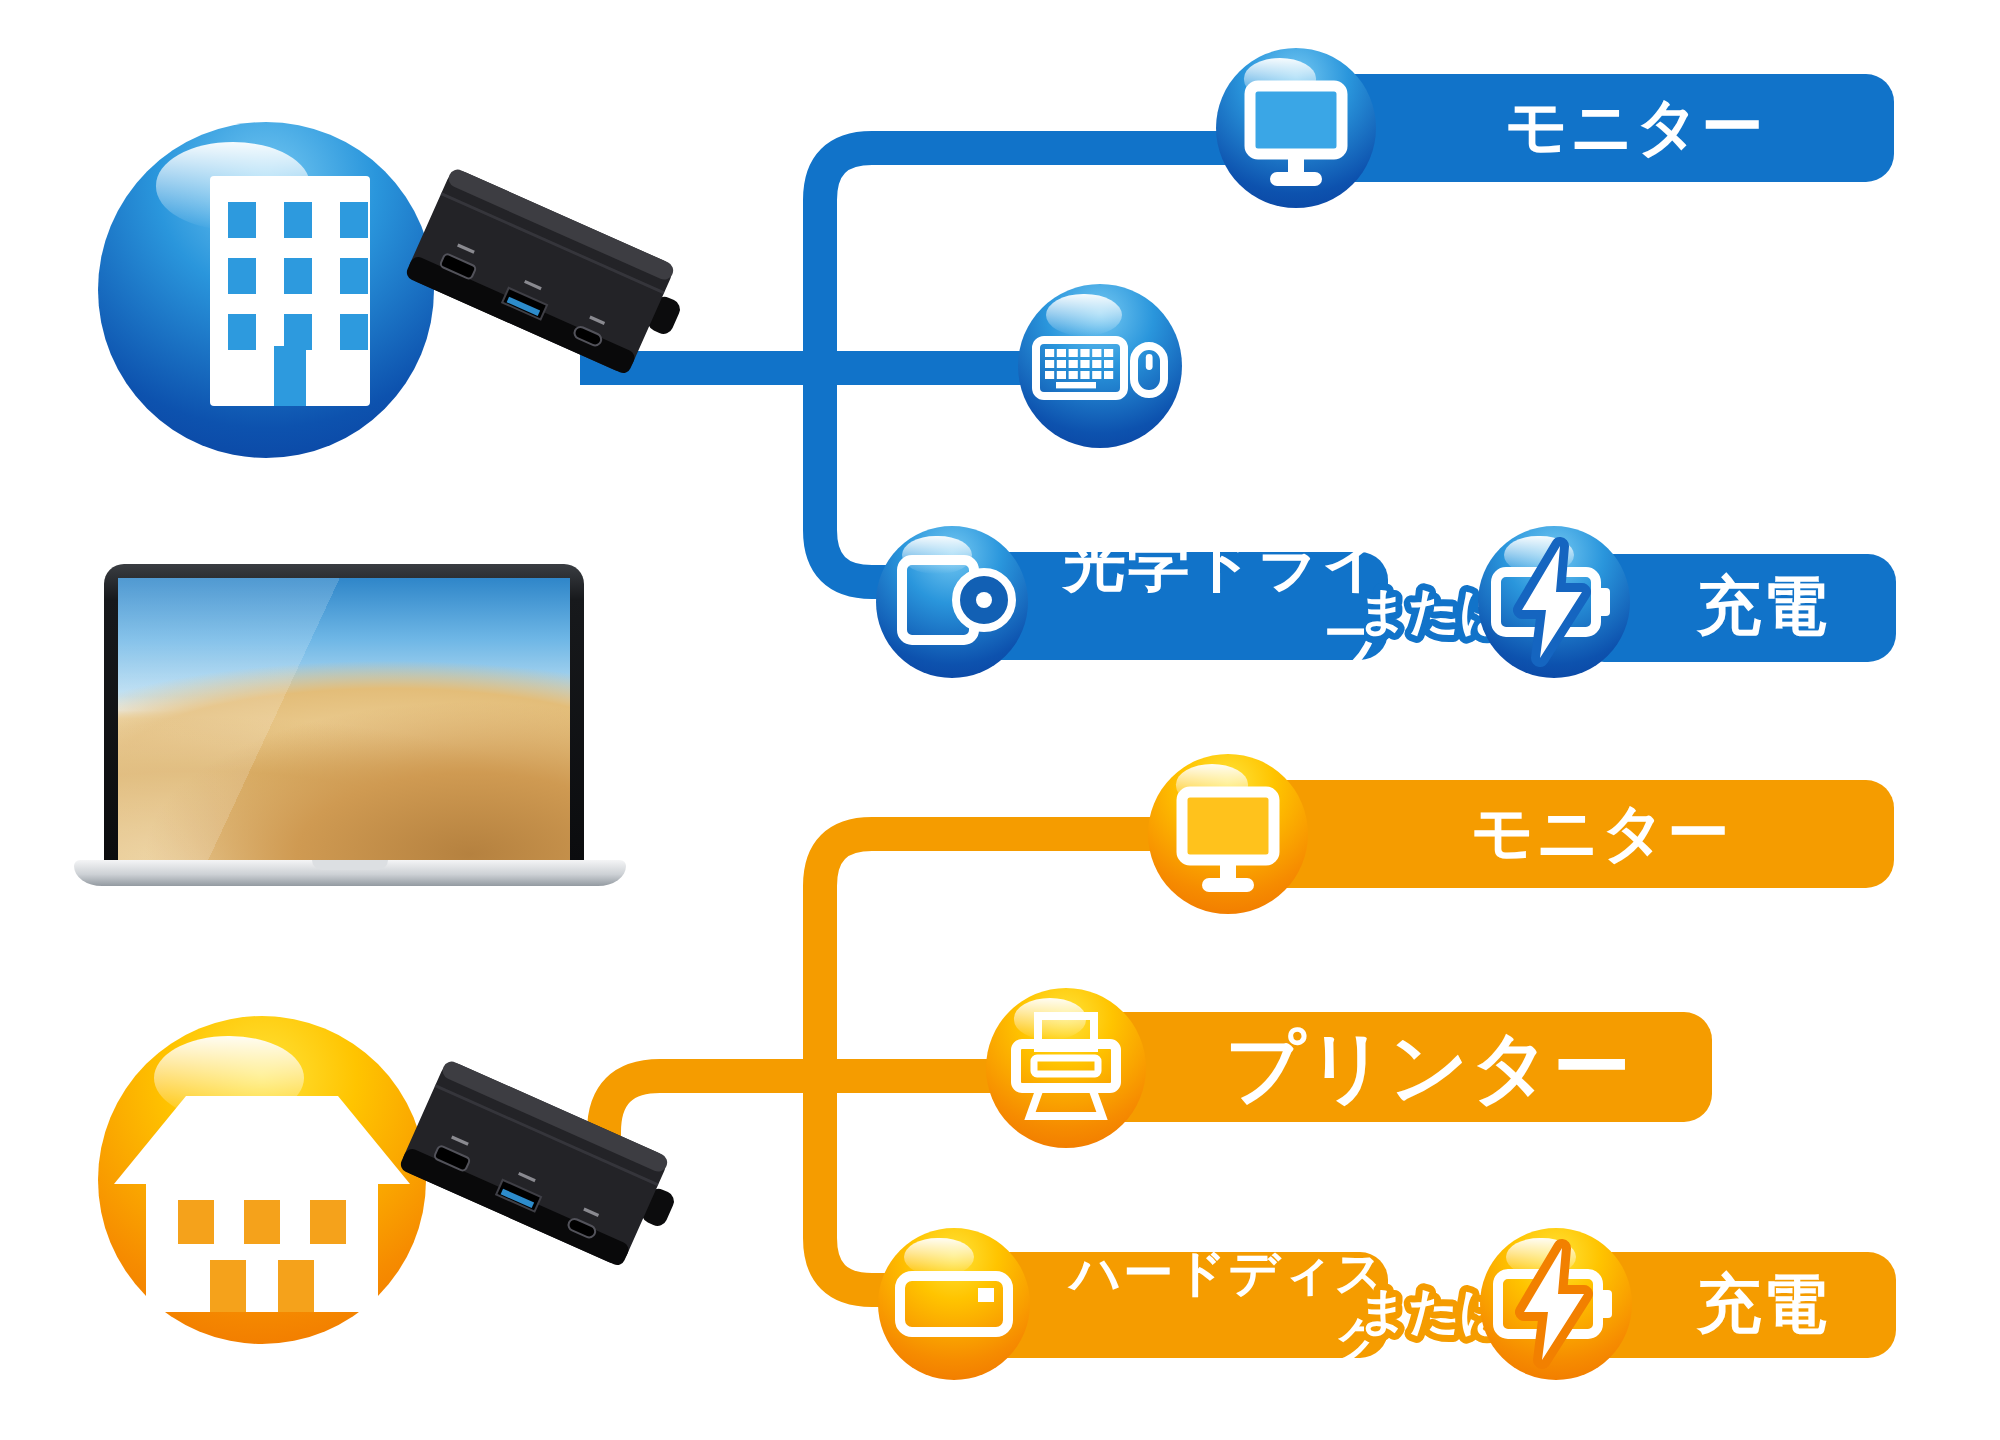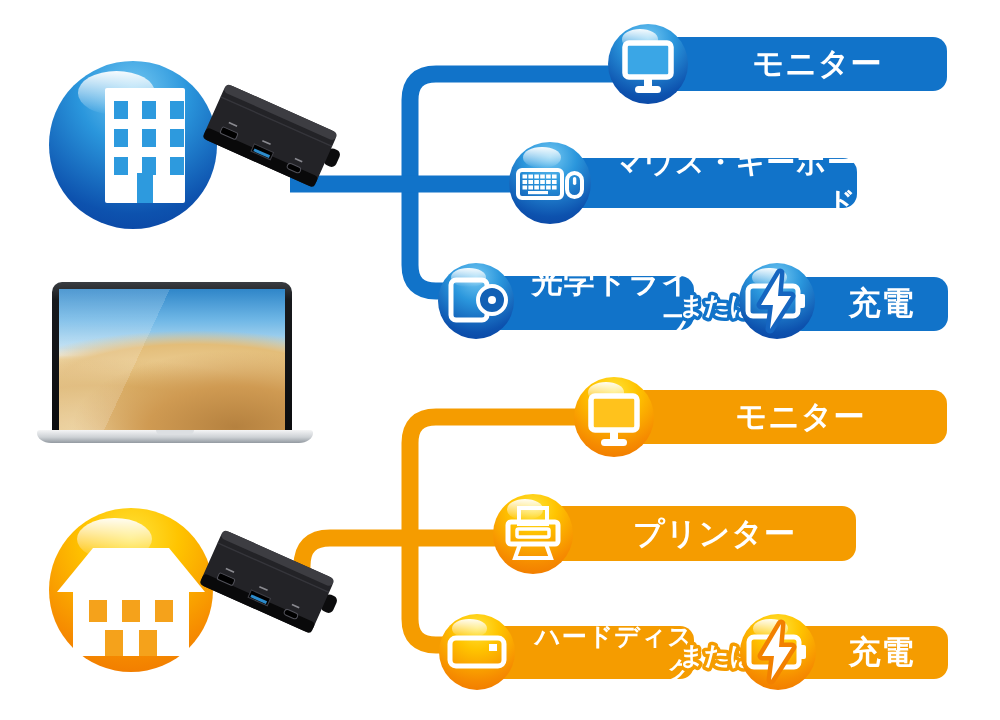--- a/index.html
+++ b/index.html
@@ -95,23 +95,20 @@
     <span>モニター</span>
   </div>
   <div class="circle blue" style="left:608px;top:24px;width:80px;height:80px;">
     <svg viewBox="0 0 80 80">
       <rect x="17" y="19" width="46" height="34" rx="4" fill="#3aa6e6" stroke="#fff" stroke-width="5.5"></rect>
       <rect x="36" y="55" width="8" height="8" fill="#fff"></rect>
       <rect x="27" y="62" width="26" height="7" rx="3.5" fill="#fff"></rect>
     </svg>
   </div>
 
-  <div class="pill blue" style="left:540px;top:158px;width:317px;height:50px;font-size:29px;padding-left:51px;">
-    <span>マウス・キーボード</span>
-  </div>
   <div class="circle blue" style="left:509px;top:142px;width:82px;height:82px;">
     <svg viewBox="0 0 82 82">
       <rect x="9" y="28" width="44" height="28" rx="4" fill="none" stroke="#fff" stroke-width="4"></rect>
       <g fill="#fff">
         <rect x="13.5" y="32.5" width="4.6" height="4"></rect>
           <rect x="19.4" y="32.5" width="4.6" height="4"></rect>
           <rect x="25.3" y="32.5" width="4.6" height="4"></rect>
           <rect x="31.2" y="32.5" width="4.6" height="4"></rect>
           <rect x="37.1" y="32.5" width="4.6" height="4"></rect>
           <rect x="43" y="32.5" width="4.6" height="4"></rect>
@@ -203,21 +200,21 @@
     <span>モニター</span>
   </div>
   <div class="circle orange" style="left:574px;top:377px;width:80px;height:80px;">
     <svg viewBox="0 0 80 80">
       <rect x="17" y="19" width="46" height="34" rx="4" fill="#ffc21c" stroke="#fff" stroke-width="5.5"></rect>
       <rect x="36" y="55" width="8" height="8" fill="#fff"></rect>
       <rect x="27" y="62" width="26" height="7" rx="3.5" fill="#fff"></rect>
     </svg>
   </div>
 
-  <div class="pill orange" style="left:525px;top:506px;width:331px;height:55px;font-size:31px;padding-left:48px;">
+  <div class="pill orange" style="left:525px;top:506px;width:331px;height:55px;font-size:39px;padding-left:48px;">
     <span>プリンター</span>
   </div>
   <div class="circle orange" style="left:493px;top:494px;width:80px;height:80px;">
     <svg viewBox="0 0 80 80">
       <rect x="26" y="14" width="28" height="16" fill="none" stroke="#fff" stroke-width="4"></rect>
       <rect x="15" y="28" width="50" height="22" rx="3" fill="none" stroke="#fff" stroke-width="5"></rect>
       <rect x="24" y="35" width="32" height="8" rx="1.5" fill="none" stroke="#fff" stroke-width="3.5"></rect>
       <polygon points="27,50 53,50 58,64 22,64" fill="none" stroke="#fff" stroke-width="4"></polygon>
     </svg>
   </div>

